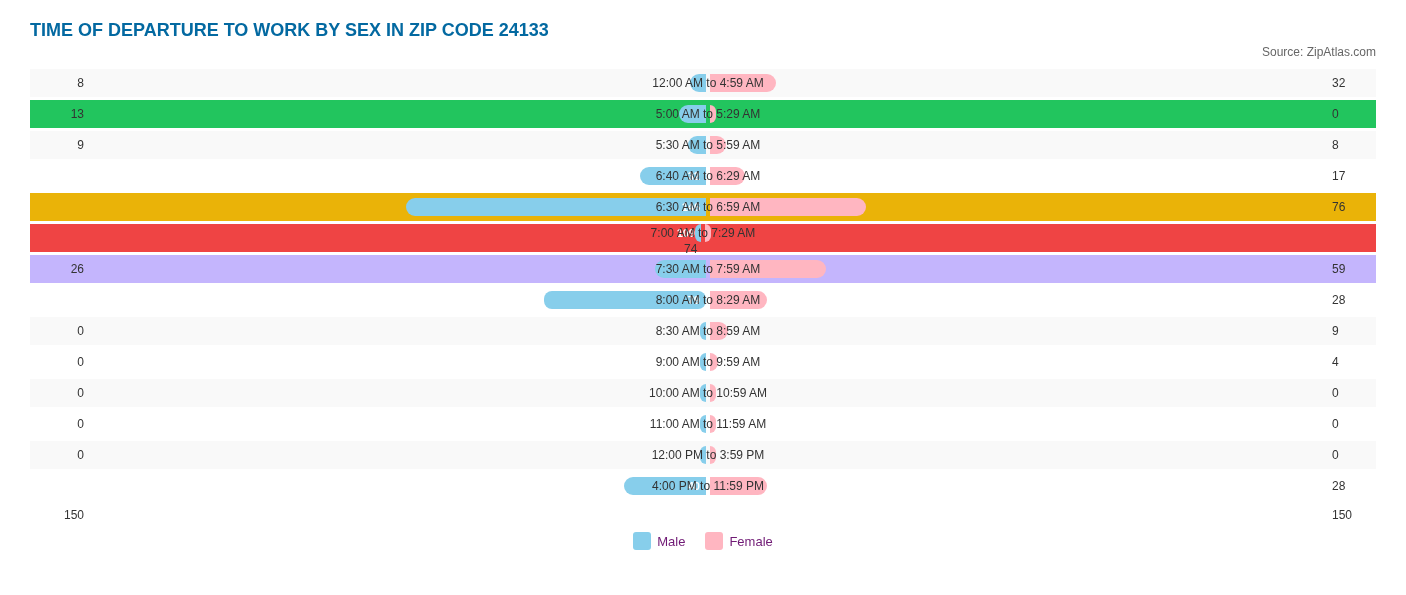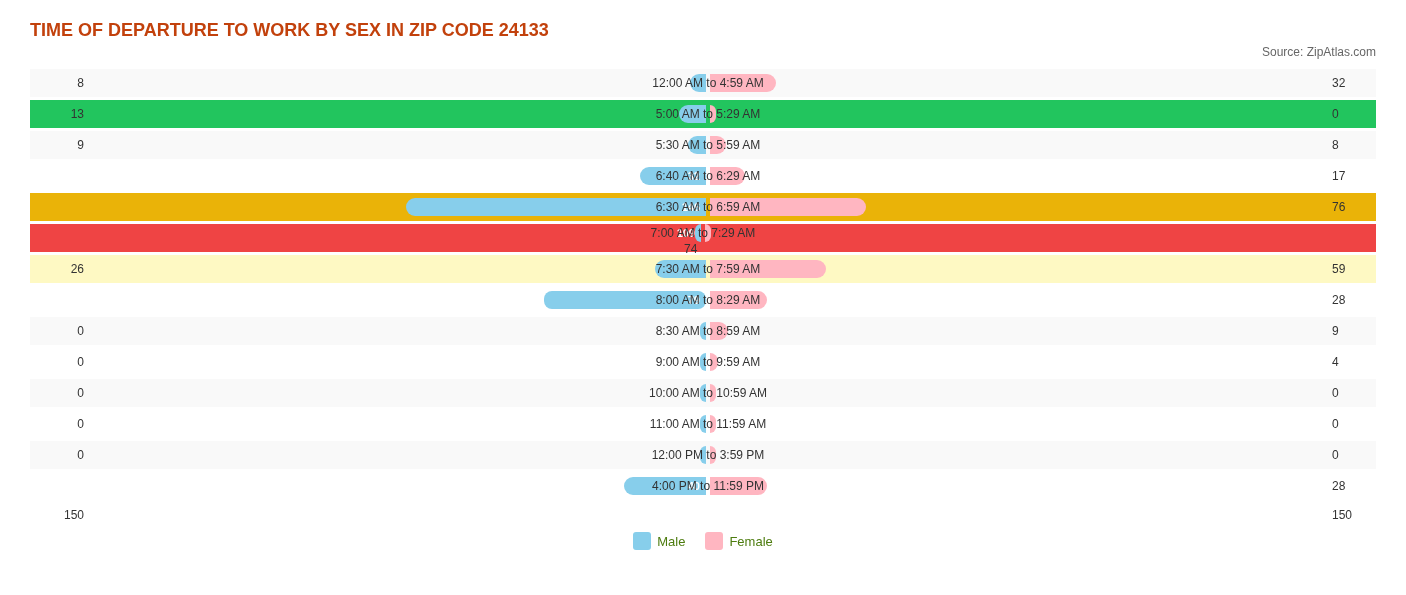--- a/index.html
+++ b/index.html
@@ -6,21 +6,21 @@
     body {
       background: #fff;
       font-family: Arial, sans-serif;
       width: 1406px;
       min-height: 595px;
       padding: 20px 30px;
     }
     .chart-title {
       font-size: 18px;
       font-weight: bold;
-      color: #c2410c;
+      color: #0369a1;
       text-align: left;
       margin-bottom: 4px;
     }
     .source {
       font-size: 12px;
       color: #666;
       text-align: right;
       margin-bottom: 10px;
     }
     .chart-area {
@@ -141,21 +141,21 @@
       color: #333;
       padding-left: 6px;
     }
     .legend {
       display: flex;
       justify-content: center;
       align-items: center;
       gap: 20px;
       margin-top: 10px;
       font-size: 13px;
-      color: #4d7c0f;
+      color: #701a75;
     }
     .legend-item {
       display: flex;
       align-items: center;
       gap: 6px;
     }
     .legend-box {
       width: 18px;
       height: 18px;
       border-radius: 3px;
@@ -240,21 +240,21 @@
           <div class="left-bar-container">
             <div class="bar-male" style="width: 36.3333%;">109</div>
           </div>
           <div class="label-center">7:00 AM to 7:29 AM</div>
           <div class="right-bar-container">
             <div class="bar-female" style="width: 24.6667%;"></div>
           </div>
         </div>
         <div class="right-val">74</div>
       </div>
-      <div class="bar-row" style="background: #fef9c3; gap: 24px;">
+      <div class="bar-row" style="background: #c4b5fd; gap: 24px;">
         <div class="left-val">26</div>
         <div class="bars-center">
           <div class="left-bar-container">
             <div class="bar-male" style="width: 8.66667%;"></div>
           </div>
           <div class="label-center">7:30 AM to 7:59 AM</div>
           <div class="right-bar-container">
             <div class="bar-female" style="width: 19.6667%;"></div>
           </div>
         </div>

